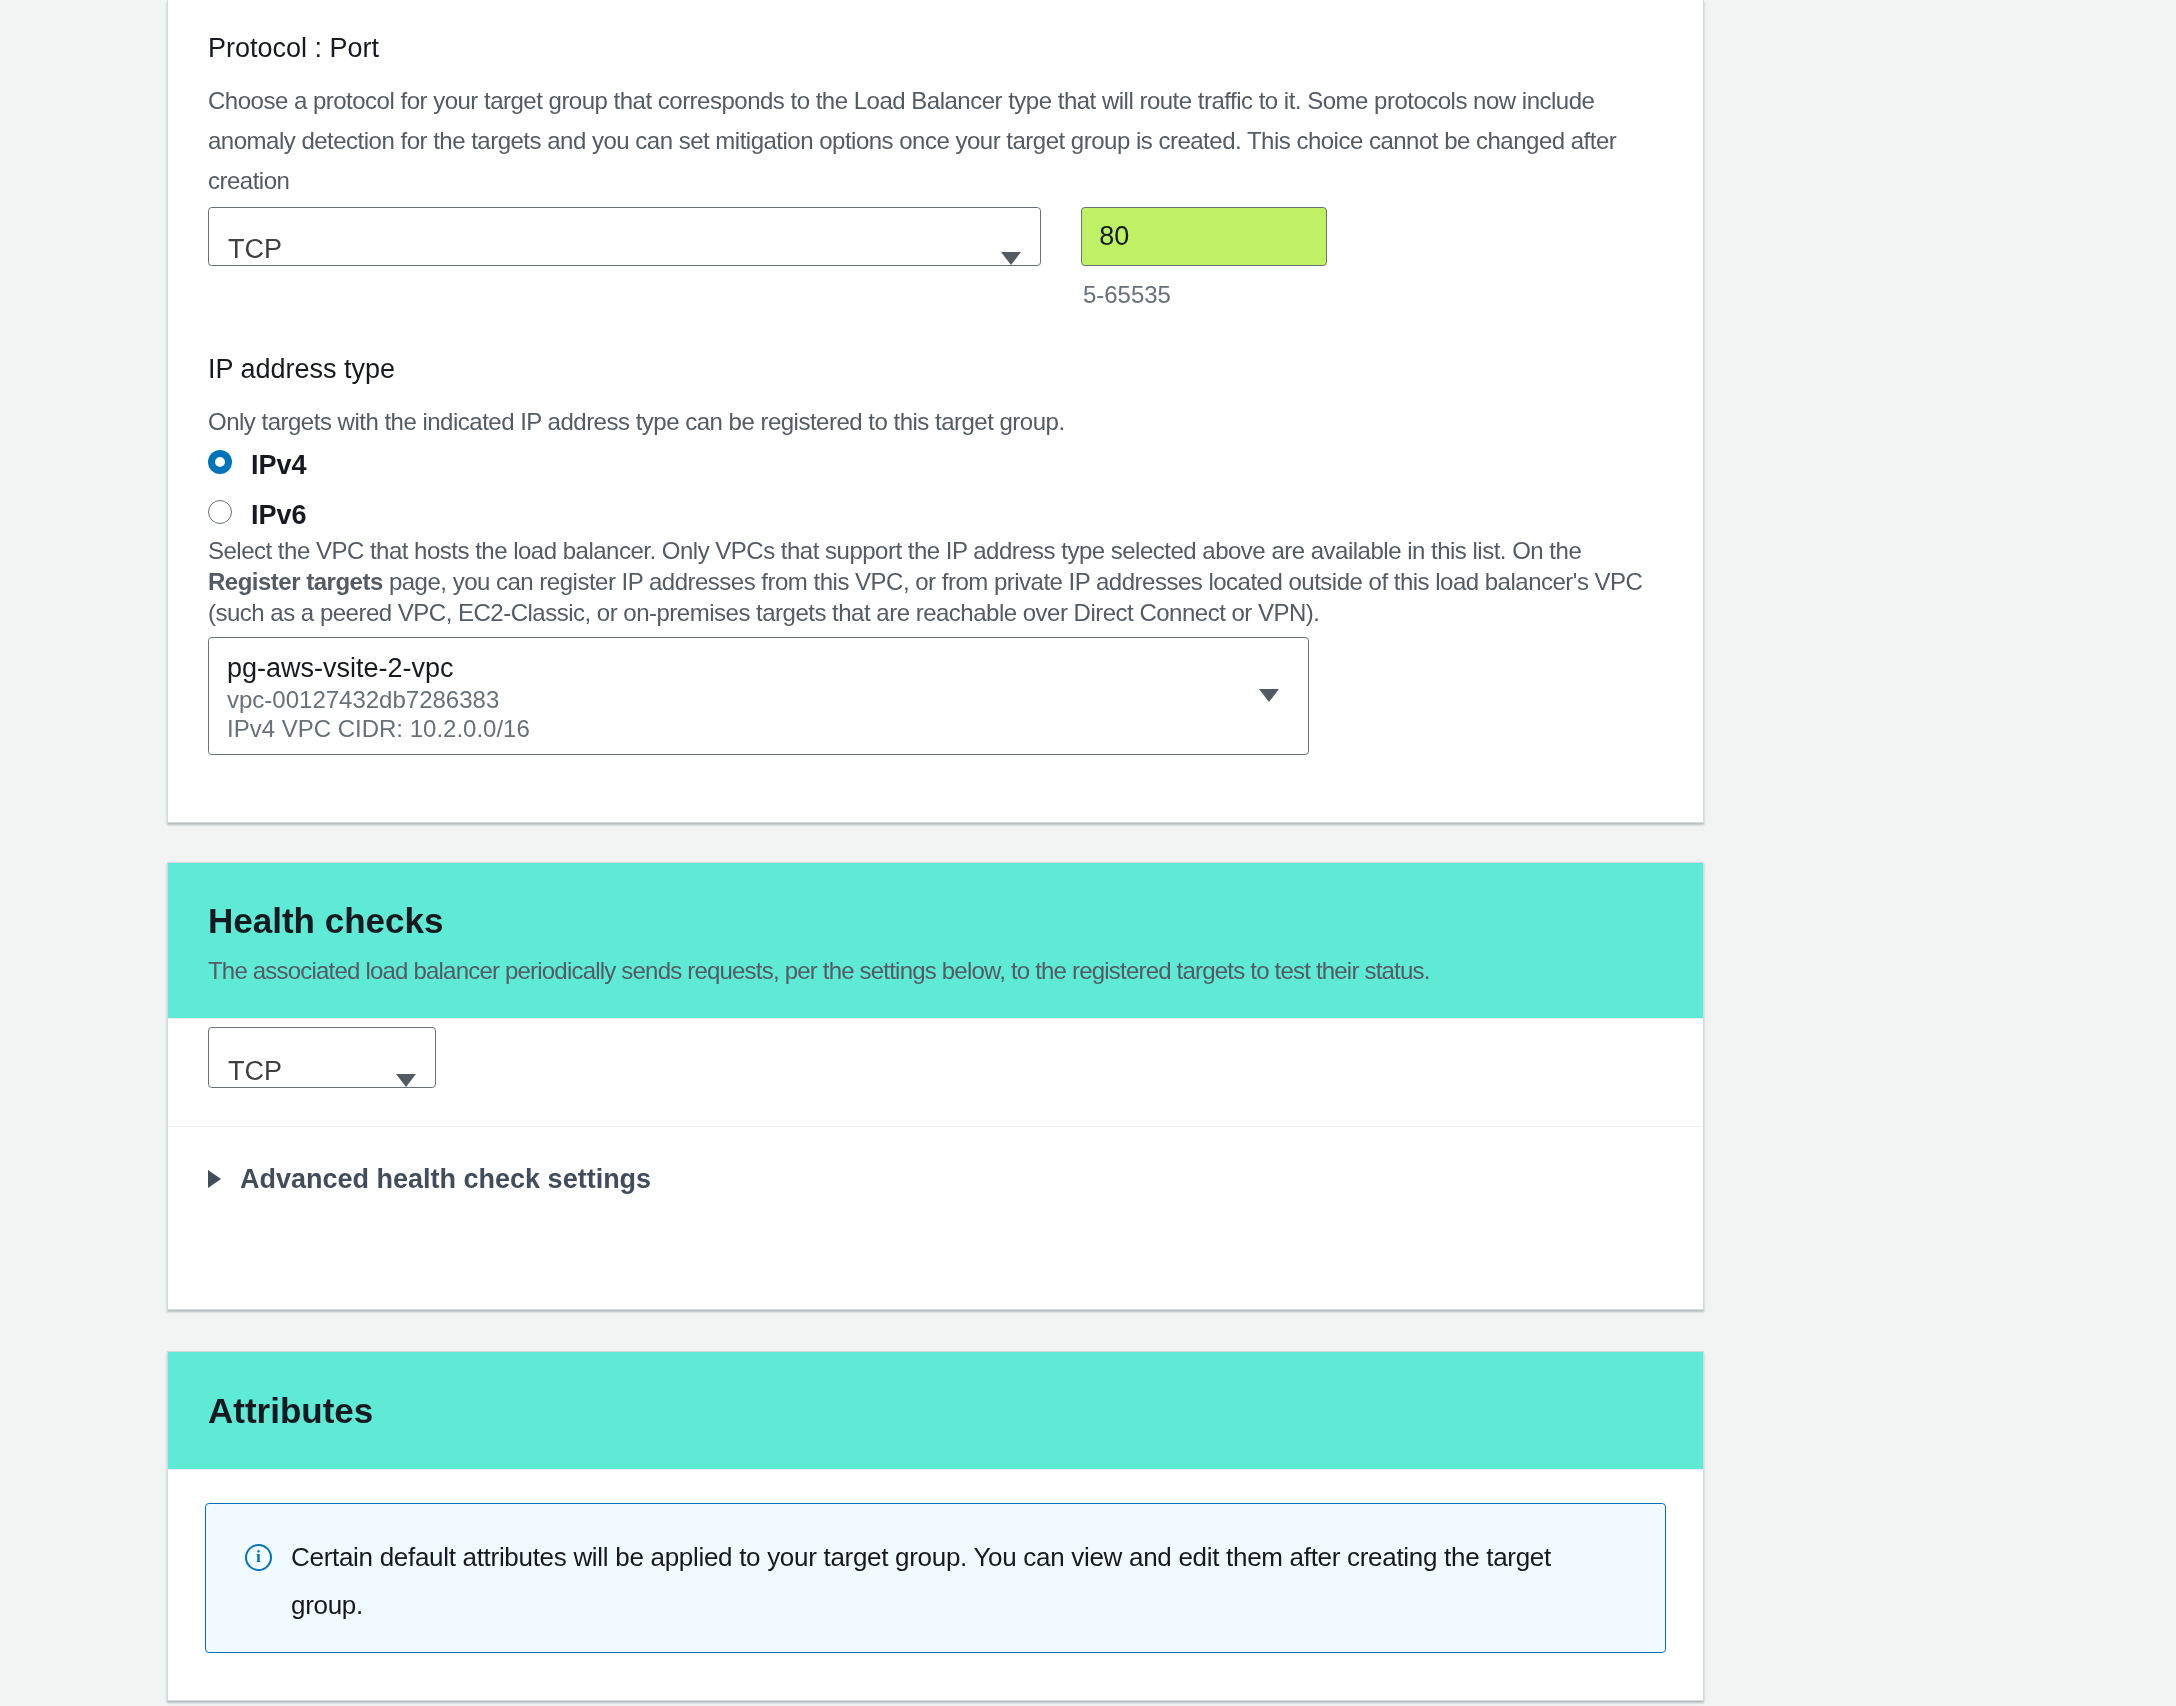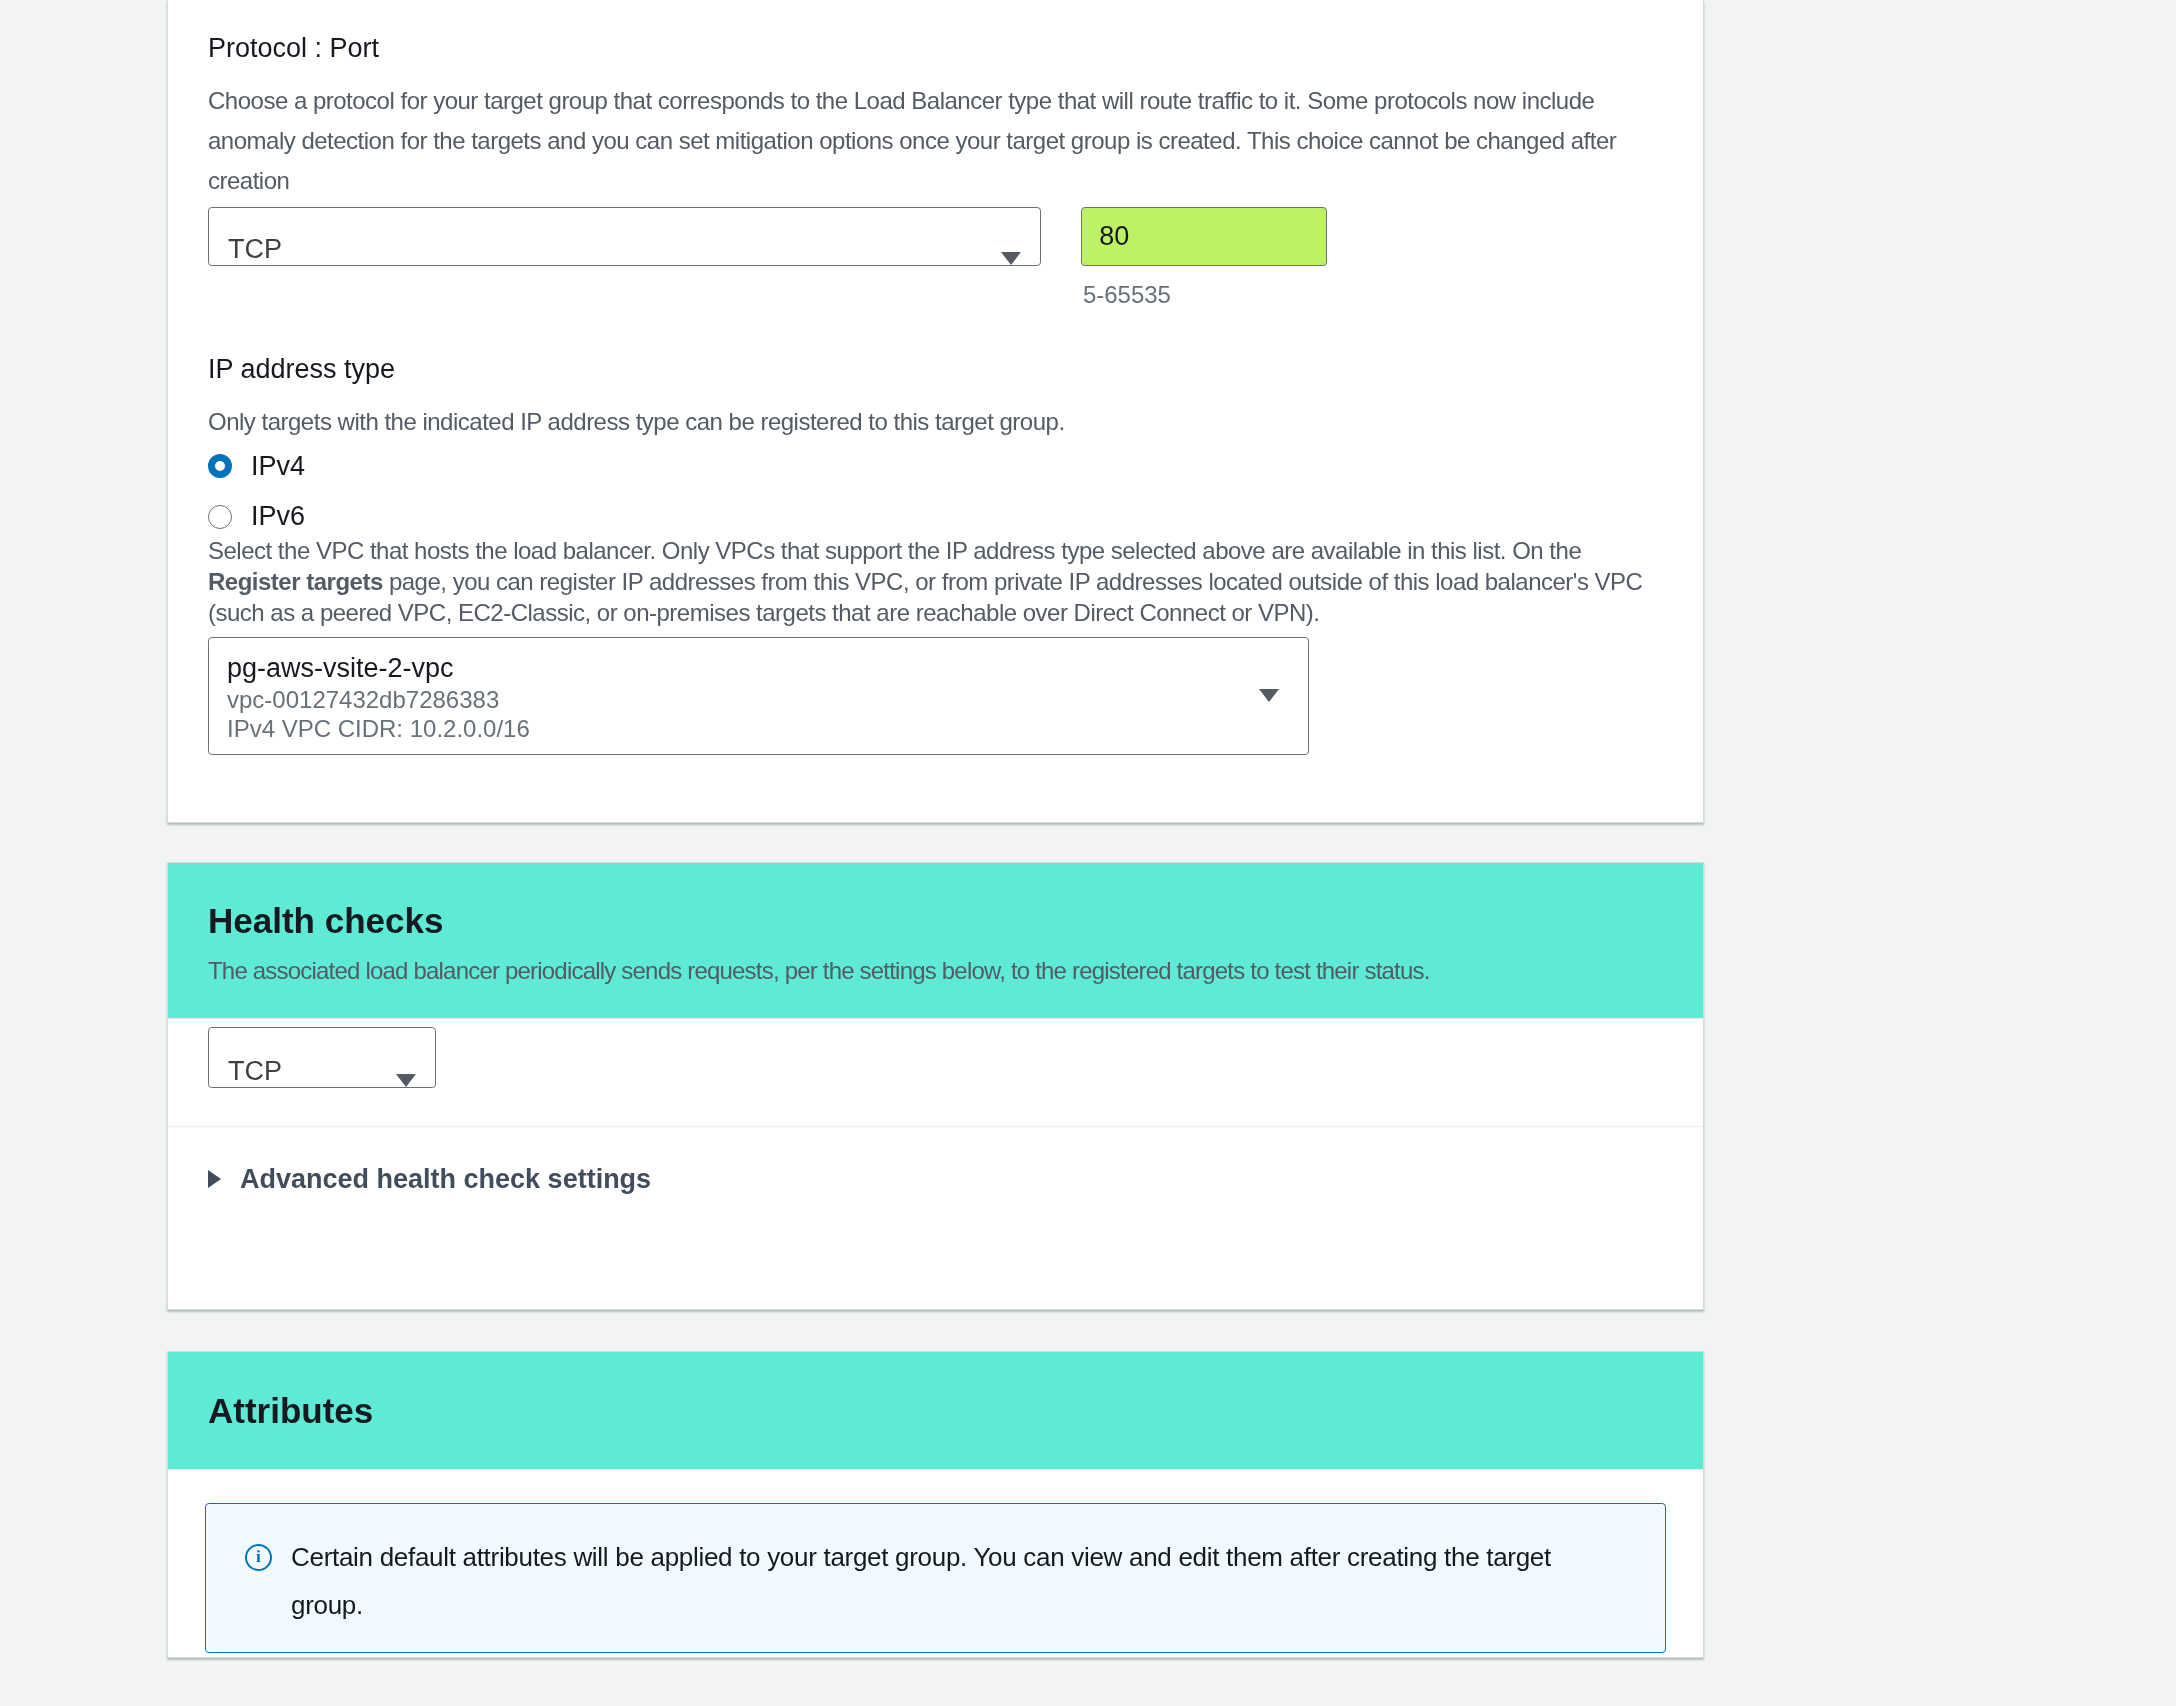--- a/index.html
+++ b/index.html
@@ -14,21 +14,21 @@
   .card {
     position:absolute;
     left:167px;
     width:1537px;
     background:#ffffff;
     border:1.9px solid #d5dbdb;
     box-shadow:0 1.9px 1.9px 0 rgba(0,28,36,0.25);
   }
   .card-basic { top:0; height:823px; border-top:none; padding:0 40px; }
   .card-health { top:862px; height:448px; }
-  .card-attr { top:1351px; height:307px; }
+  .card-attr { top:1351px; height:350px; }
 
   .f-label { font-size:27px; line-height:35px; color:#16191f; }
   .lbl-protocol { margin-top:31px; }
   .f-desc {
     font-size:24px; letter-spacing:-0.5px; line-height:40px;
     color:#545b64; margin-top:15px; max-width:1487px;
   }
   .controls-row { display:flex; margin-top:5.8px; }
 
   .sel {
@@ -46,21 +46,21 @@
   .port-col { margin-left:40px; }
   .port-input {
     width:246px; height:59px; border:1.9px solid #687078; border-radius:3.8px;
     padding:0 11.5px 0 17.3px; font-size:27px; color:#16191f;
     font-family:Liberation Sans, sans-serif; background:#bef264;
   }
   .hint { margin-top:15.4px; margin-left:1.9px; font-size:24px; color:#687078; }
 
   .lbl-ip { margin-top:43px; }
   .radios { margin-top:7.7px; }
-  .radio-row { display:flex; align-items:center; height:33px; cursor:pointer; }
+  .radio-row { display:flex; align-items:flex-start; height:33px; cursor:pointer;font-weight:bold; }
   .radio-row + .radio-row { margin-top:17.3px; }
   .radio { width:24px; height:24px; border-radius:50%; background:#fff; flex:none; }
   .radio.checked { border:7.7px solid #0073bb; }
   .radio.unchecked { border:1.9px solid #687078; }
   .radio-label { margin-left:19px; font-size:27px; color:#16191f; }
 
   .lbl-vpc { margin-top:47px; }
   .vpc-desc { line-height:31px; margin-top:1.9px; }
   .vpc-desc b { color:#545b64; }
   .vpc-select {

